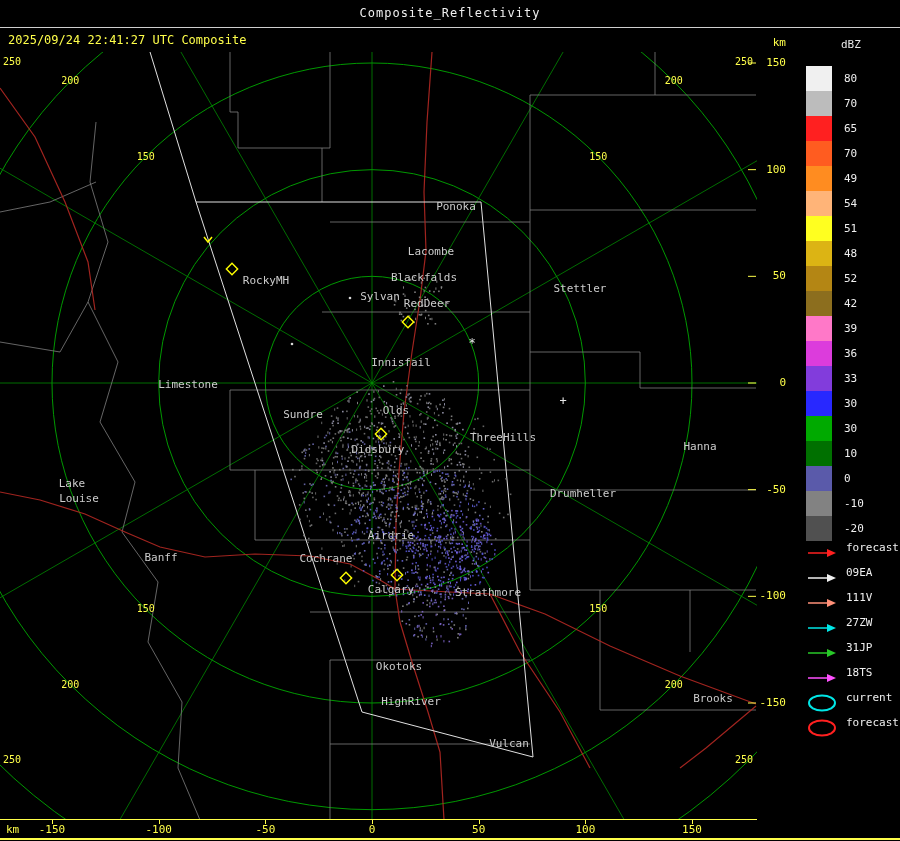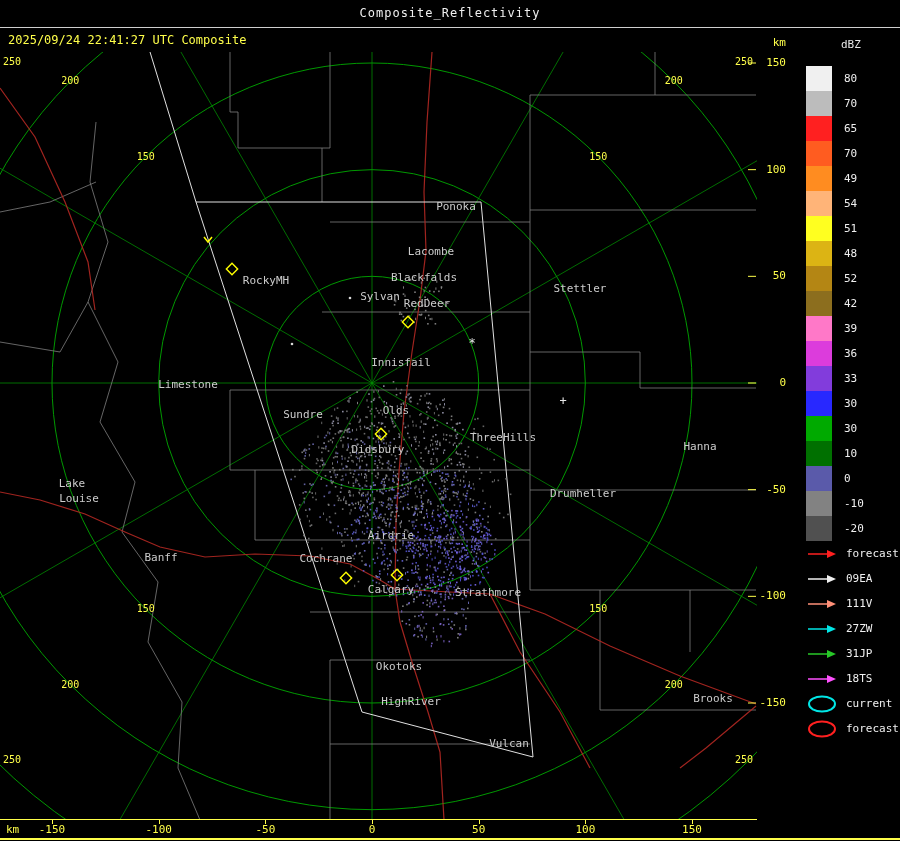--- a/index.html
+++ b/index.html
@@ -17,21 +17,21 @@
   .xlab{position:absolute;top:823px;width:44px;text-align:center;color:#ffff4a;font-size:11px;}
   .xtick{position:absolute;top:820px;width:1px;height:4px;background:#ffff4a;}
   .axis-line{position:absolute;top:819px;left:0;width:757px;height:1px;background:#ffff4a;}
   .km-bottom{position:absolute;top:823px;left:6px;color:#ffff4a;font-size:11px;}
   .bottom-border{position:absolute;top:838px;left:0;width:900px;height:2px;background:#ffff4a;}
   #colorbar{position:absolute;top:66px;left:806px;}
   .cb-row{display:flex;height:25px;align-items:center;}
   .cb-swatch{width:26px;height:25px;}
   .cb-label{margin-left:12px;color:#f0f0f0;font-size:11px;}
   #tracks{position:absolute;top:541px;left:806px;}
-  .tr-row{display:flex;height:25px;align-items:center;}
+  .tr-row{display:flex;height:25px;}
   .tr-label{margin-left:8px;color:#f0f0f0;font-size:11px;}
 </style>
 </head>
 <body>
 
 <div id="app">
   <div class="titlebar">
     <span>Composite_Reflectivity</span>
   </div>
   <div class="timestamp">2025/09/24 22:41:27 UTC Composite</div>

